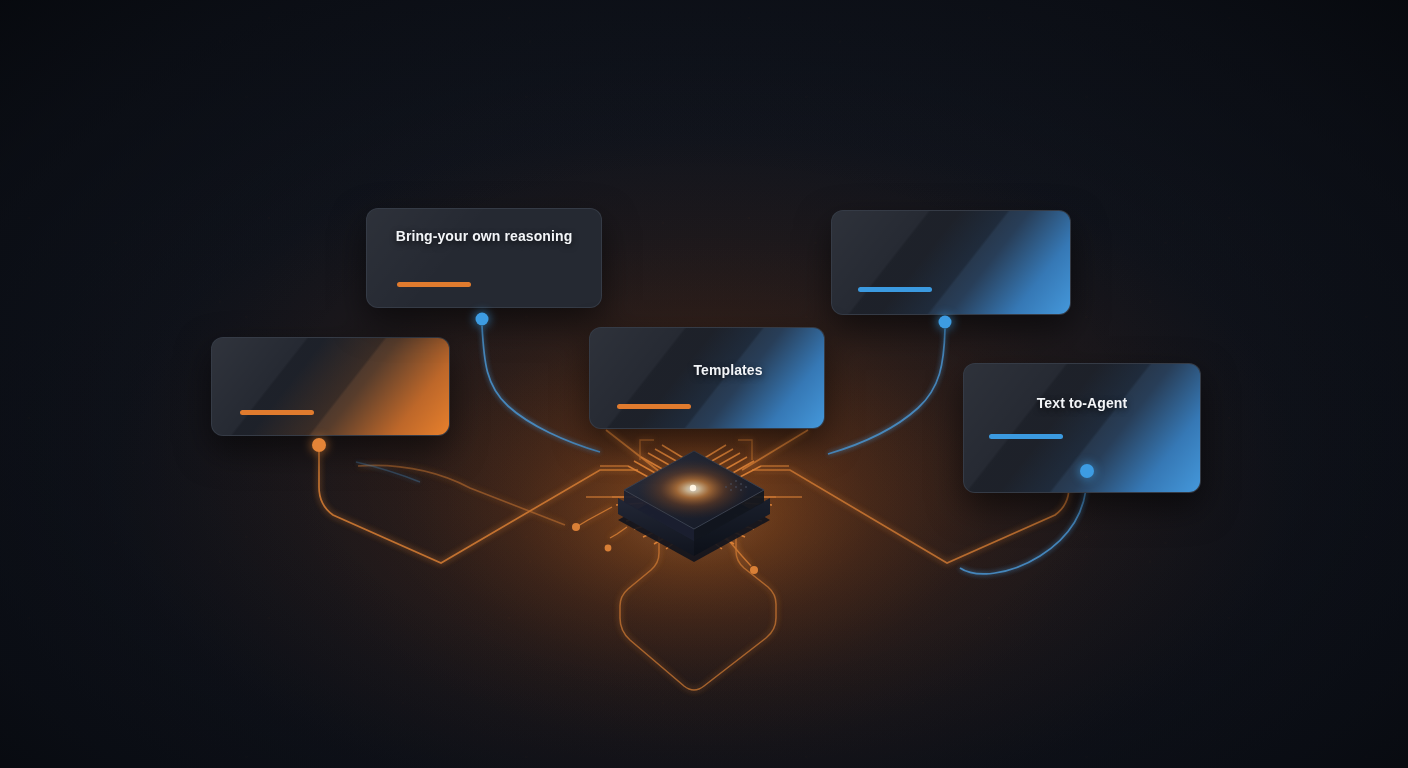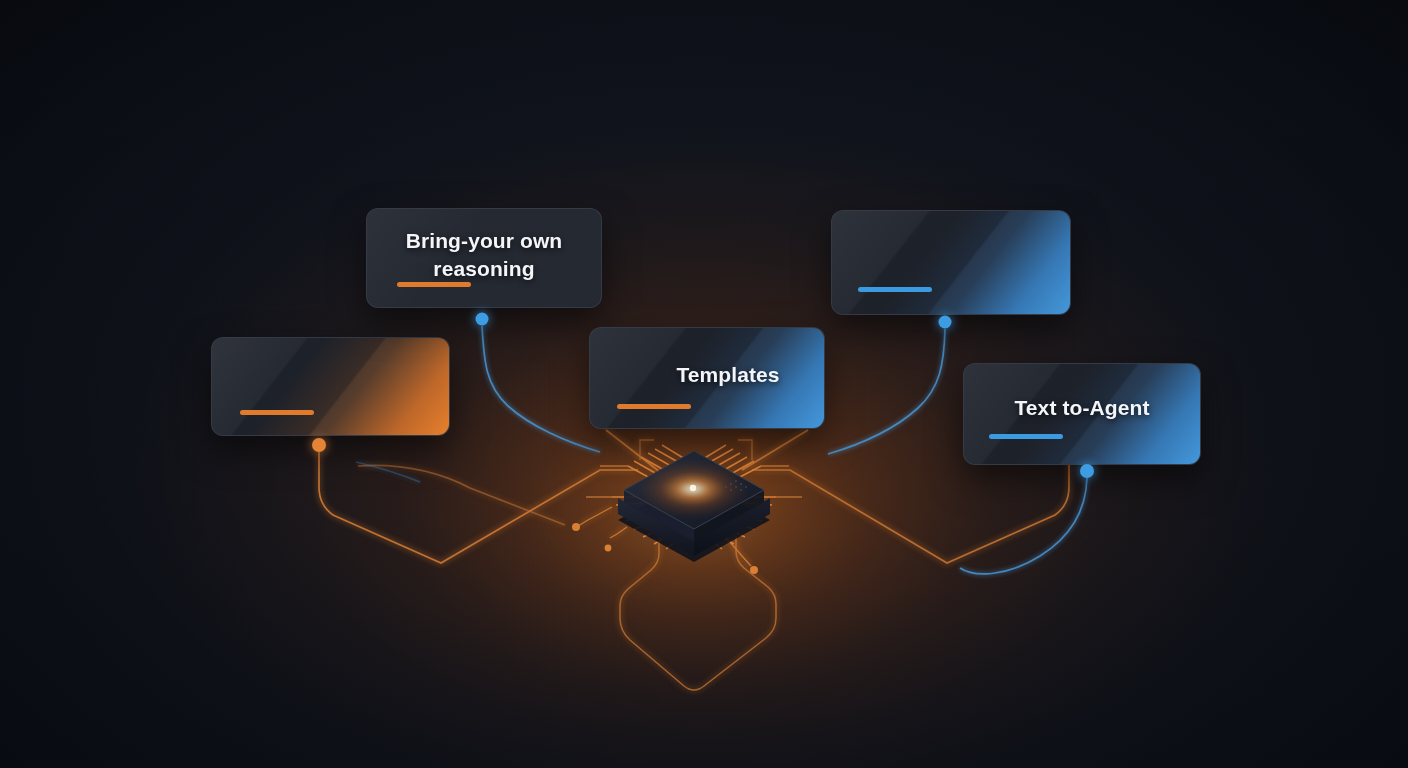--- a/index.html
+++ b/index.html
@@ -104,21 +104,21 @@
       rgba(12,15,22,0.30) 31%,
       rgba(12,15,22,0.30) 55%,
       rgba(255,255,255,0.0) 56%);
   }
   .card-title {
     position: absolute;
     left: 0;
     right: 0;
     text-align: center;
     color: #f3f5f8;
-    font-size: 21px;
+    font-size: 14px;
     font-weight: 700;
     line-height: 1.32;
     letter-spacing: 0.1px;
     z-index: 2;
     text-shadow: 0 2px 6px rgba(0,0,0,0.65);
     padding: 0 14px;
     box-sizing: border-box;
   }
   .card-underline {
     position: absolute;
@@ -340,21 +340,21 @@
     <div class="card-underline" style="left:26px; top:76px; width:74px; background:#3b9ae0;"></div>
   </div>
 
   <div class="card card-accent-blue" style="left:589px; top:327px; width:236px; height:102px;">
     <div class="card-sheen"></div>
     <div class="card-diag"></div>
     <div class="card-title" style="top:33px;margin-left:42px;">Templates</div>
     <div class="card-underline" style="left:27px; top:76px; width:74px; background:#e07b2e;"></div>
   </div>
 
-  <div class="card card-accent-blue" style="left:963px; top:363px; width:238px; height:102px;">
+  <div class="card card-accent-blue" style="left:963px; top:363px; width:238px; height:130px;">
     <div class="card-sheen"></div>
     <div class="card-diag"></div>
     <div class="card-title" style="top:30px;">Text to-Agent</div>
     <div class="card-underline" style="left:25px; top:70px; width:74px; background:#3b9ae0;"></div>
   </div>
 
   <div class="dot dot-orange" style="left:319px; top:445px; width:14px; height:14px;"></div>
   <div class="dot dot-blue" style="left:482px; top:319px; width:13px; height:13px;"></div>
   <div class="dot dot-blue" style="left:945px; top:322px; width:13px; height:13px;"></div>
   <div class="dot dot-blue" style="left:1087px; top:471px; width:14px; height:14px;"></div>

